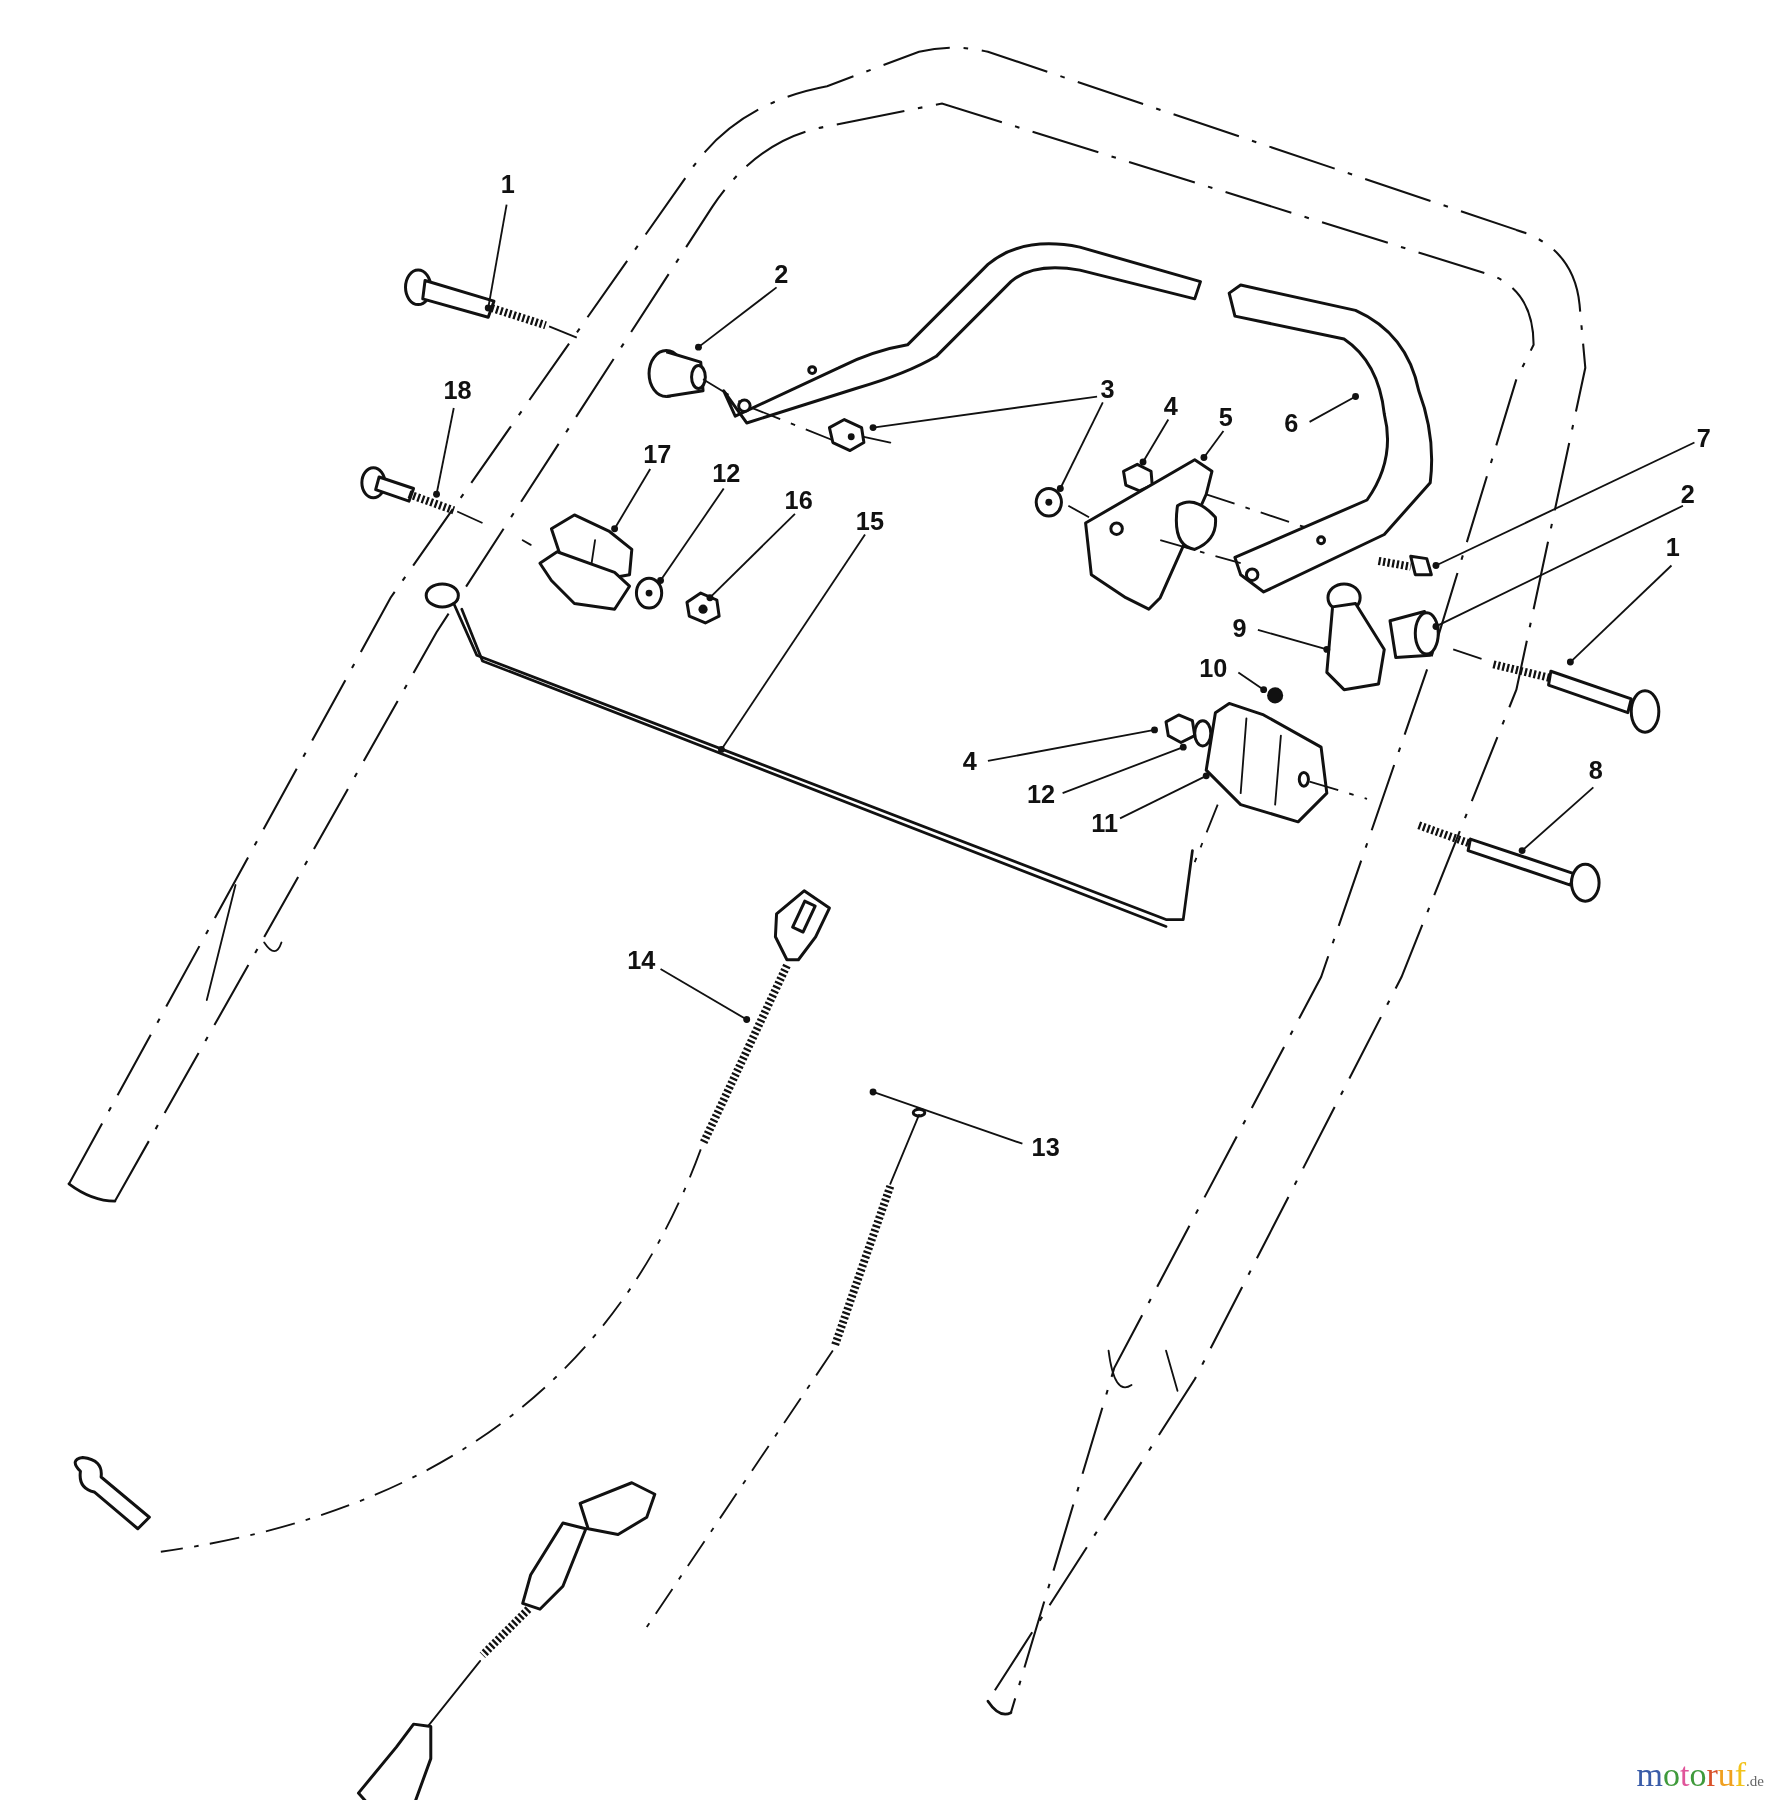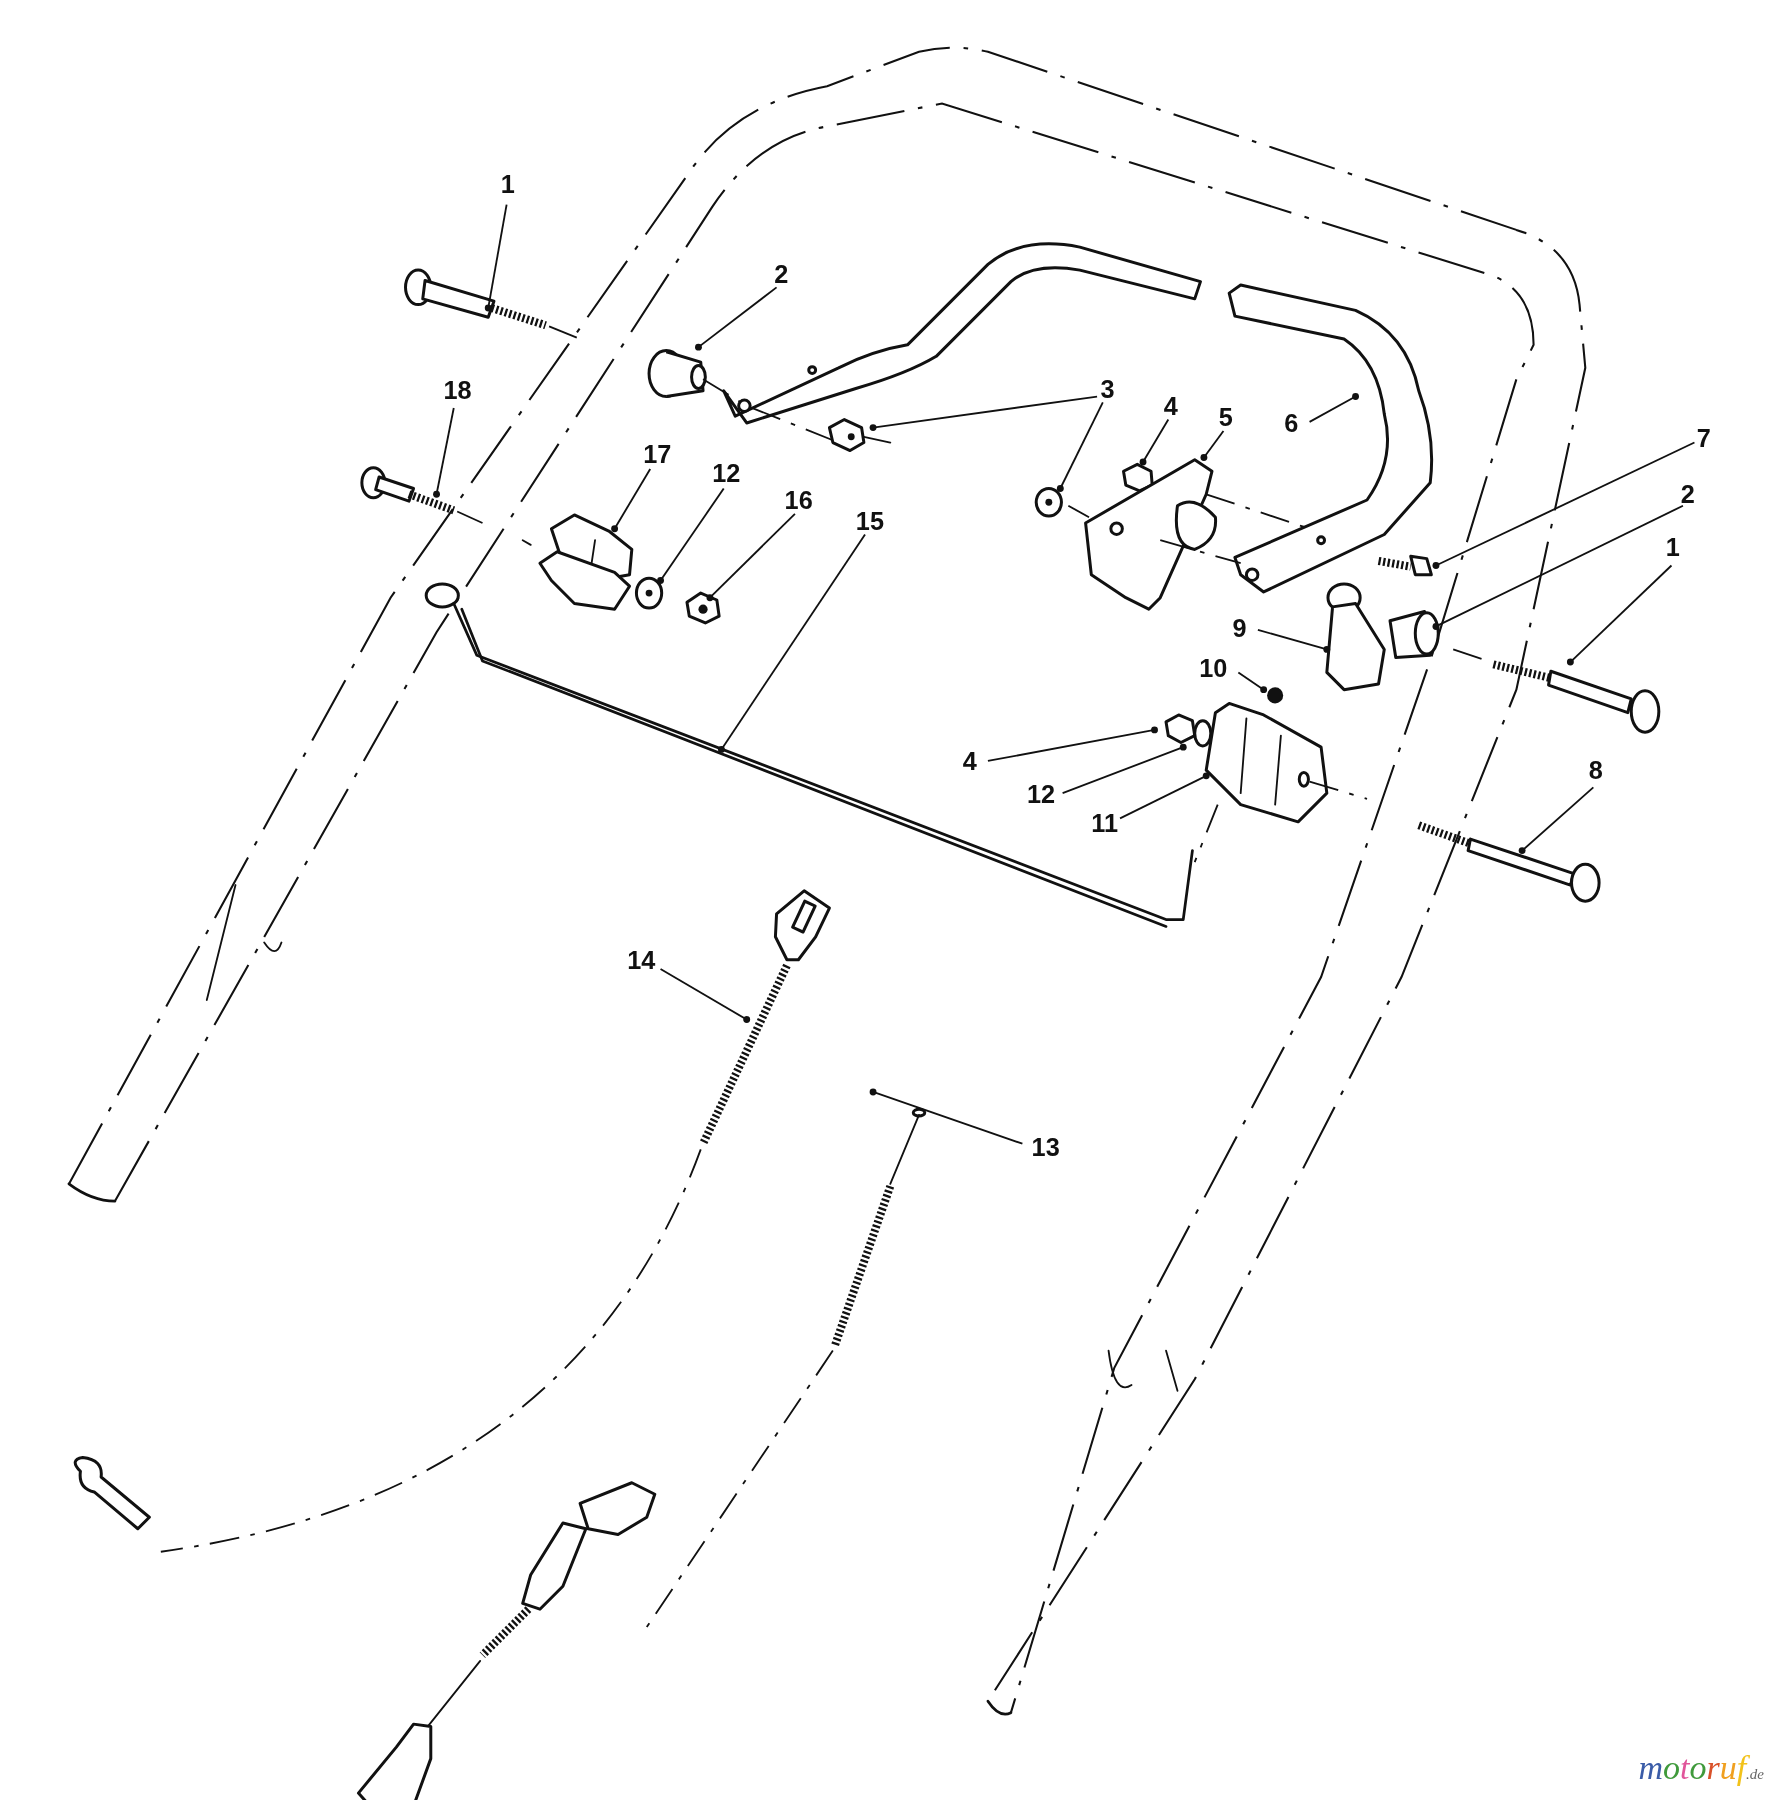--- a/index.html
+++ b/index.html
@@ -8,21 +8,21 @@
   .ln { fill: none; stroke: #111; stroke-width: 2.4; stroke-linecap: round; stroke-linejoin: round; }
   .thin { fill: none; stroke: #111; stroke-width: 1.6; stroke-linecap: round; }
   .dash { fill: none; stroke: #111; stroke-width: 1.8; stroke-dasharray: 60 12 4 12; }
   .dash2 { fill: none; stroke: #111; stroke-width: 1.6; stroke-dasharray: 26 10 4 10; }
   .part { fill: #fff; stroke: #111; stroke-width: 2.6; stroke-linejoin: round; }
   .dark { fill: #111; }
   .lbl { font-family: "Liberation Sans", sans-serif; font-weight: bold; font-size: 22px; fill: #111; }
   .leader { fill: none; stroke: #111; stroke-width: 1.6; }
   .dot { fill: #111; }
   .thread { fill: none; stroke: #111; stroke-width: 7; stroke-dasharray: 2 2; }
-  #logo { position: absolute; right: 12px; bottom: 13px; font-family: "Liberation Serif", serif; font-size: 34px; letter-spacing: 0px; font-style: italic; }
+  #logo { position: absolute; right: 12px; bottom: 6px; font-family: "Liberation Serif", serif; font-size: 34px; letter-spacing: 0px; }
   #logo .de { font-size: 15px; color: #666; }
   #logo span { display: inline-block; }
 </style>
 </head>
 <body>
 
 <svg id="diagram" viewBox="0 0 1546 1566" preserveAspectRatio="none" xmlns="http://www.w3.org/2000/svg">
 
   <g>
     <path class="dash" d="M60 1030 L340 520 L600 150 Q640 90 720 75 L800 45 Q830 38 860 45 L1320 200 Q1370 215 1375 265 L1380 320 L1320 600 L1220 850 L1040 1200 L860 1480"></path>

